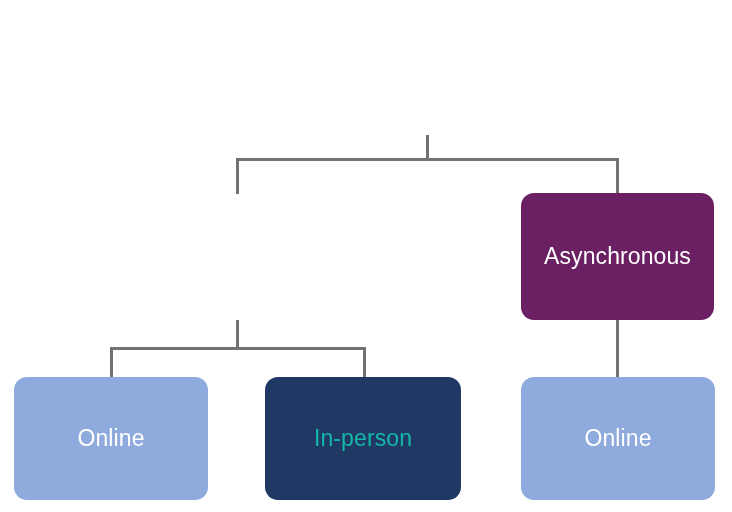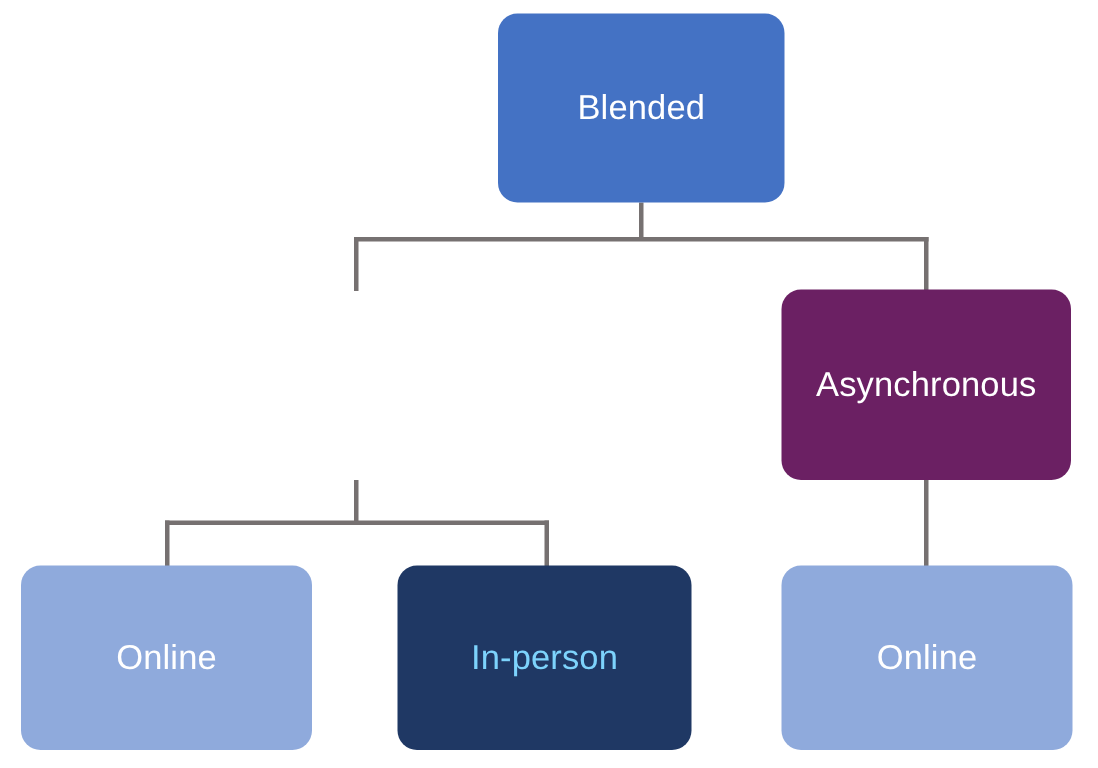--- a/index.html
+++ b/index.html
@@ -100,34 +100,31 @@
   <div class="conn conn-v" id="conn-sync-drop" style="background: rgb(118, 113, 113);"></div>
   <div class="conn conn-v" id="conn-async-drop" style="background: rgb(118, 113, 113);"></div>
 
   <div class="conn conn-v" id="conn-sync-stem" style="background: rgb(118, 113, 113);"></div>
   <div class="conn conn-h" id="conn-level3-bar" style="background: rgb(118, 113, 113);"></div>
   <div class="conn conn-v" id="conn-online-drop" style="background: rgb(118, 113, 113);"></div>
   <div class="conn conn-v" id="conn-inperson-drop" style="background: rgb(118, 113, 113);"></div>
 
   <div class="conn conn-v" id="conn-async-online" style="background: rgb(118, 113, 113);"></div>
 
-  <div class="node" id="node-blended" style="background-color: rgb(68, 114, 196);">
-    <span class="node-label" style="color: rgb(255, 255, 255);">Blended</span>
-  </div>
 
 
   <div class="node" id="node-asynchronous" style="background-color: rgb(107, 32, 99);">
     <span class="node-label" style="color: rgb(255, 255, 255);">Asynchronous</span>
   </div>
 
   <div class="node" id="node-online-sync" style="background-color: rgb(143, 170, 220);">
     <span class="node-label" style="color: rgb(255, 255, 255);">Online</span>
   </div>
 
   <div class="node" id="node-inperson" style="background-color: rgb(31, 56, 100);">
-    <span class="node-label" style="color: #7dd3fc;">In-person</span>
+    <span class="node-label" style="color: #14b8a6;">In-person</span>
   </div>
 
   <div class="node" id="node-online-async" style="background-color: rgb(143, 170, 220);">
     <span class="node-label" style="color: rgb(255, 255, 255);">Online</span>
   </div>
 
 </div>
 
 </body></html>

